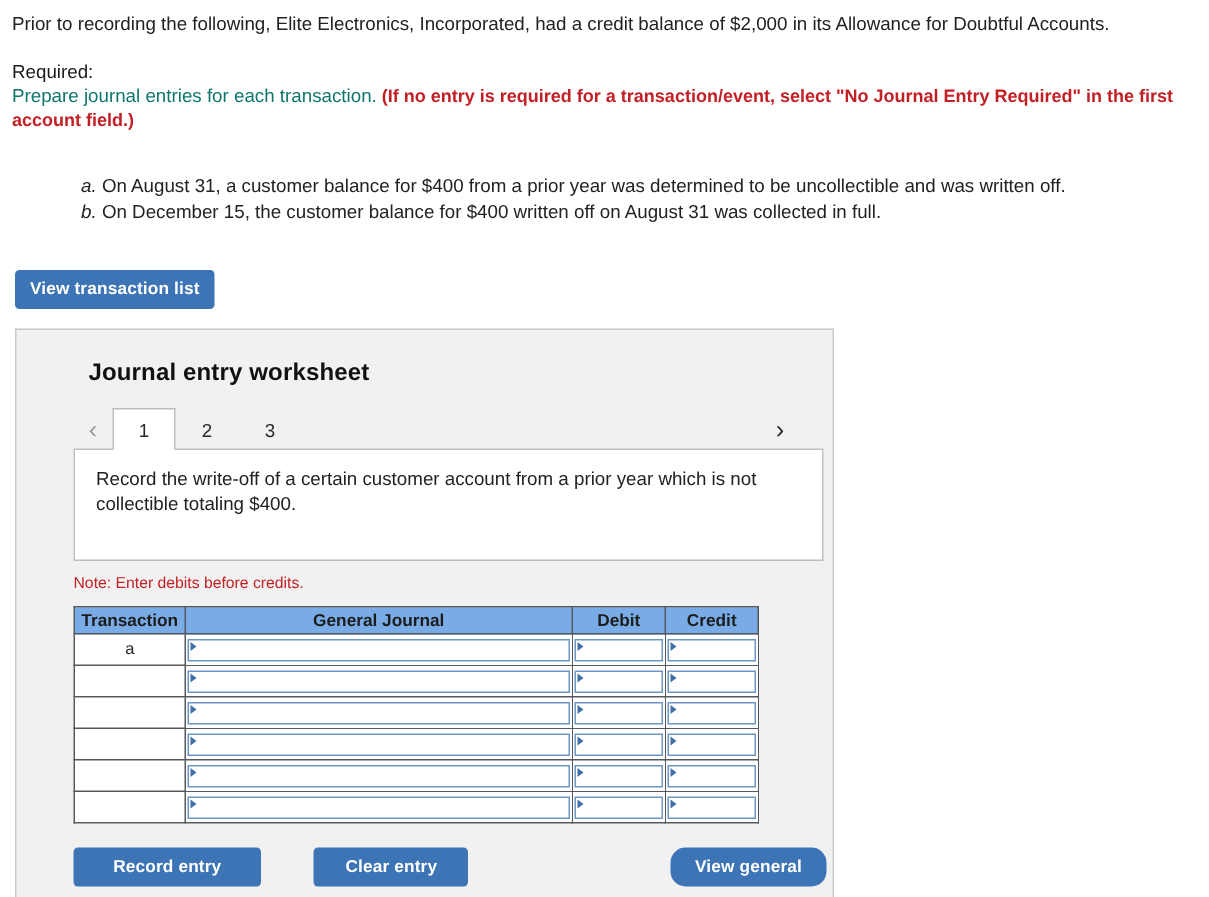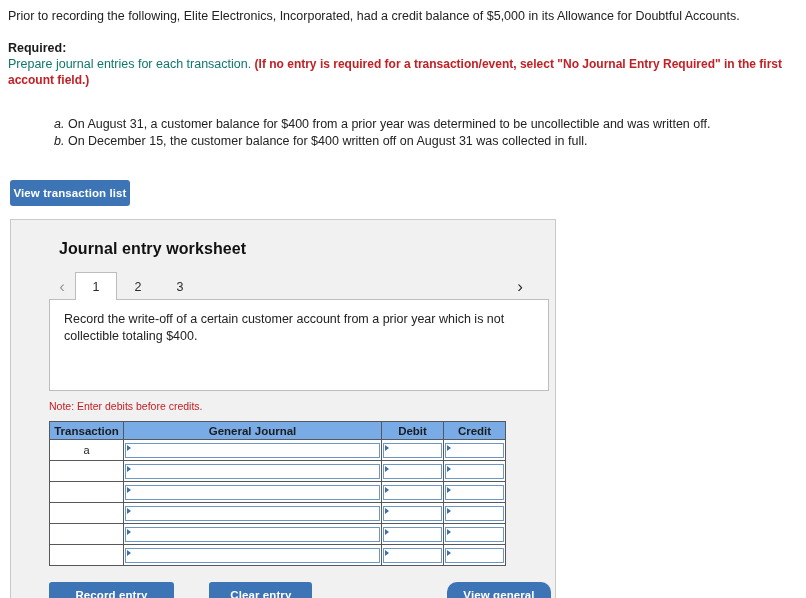--- a/index.html
+++ b/index.html
@@ -24,21 +24,21 @@
     font-size: 12.5px;
     color: #222;
     line-height: 16px;
     padding-top: 2px;
   }
   .required-block {
     margin-top: 16px;
     line-height: 16px;
   }
   .required-label {
-    font-weight: bold;
+    font-weight: normal;
     font-size: 12.5px;
     color: #1a1a1a;
   }
   .required-text {
     font-size: 12.5px;
     color: #0f766e;
   }
   .red-bold {
     color: #c32025;
     font-weight: bold;
@@ -66,21 +66,21 @@
     text-align: center;
     border: none;
     border-radius: 3px;
     padding: 0;
     line-height: 26px;
     height: 26px;
     cursor: pointer;
     letter-spacing: 0.1px;
   }
   .view-txn-list {
-    width: 120px;
+    width: 133px;
     margin: 30px 0 0 10px;
   }
 
   
   .panel {
     margin: 13px 0 0 10px;
     width: 546px;
     background: #f1f1f1;
     border: 1px solid #c9c9c9;
     box-sizing: border-box;
@@ -139,21 +139,21 @@
     border-color: #bdbdbd;
     z-index: 3;
   }
 
   
   .instr-box {
     background: #ffffff;
     border: 1px solid #bdbdbd;
     box-sizing: border-box;
     width: 500px;
-    height: 92px;
+    height: 75px;
     margin-top: -1px;
     padding: 11px 14px;
     position: relative;
     z-index: 1;
   }
   .instr-text {
     font-size: 12.5px;
     color: #222;
     line-height: 17px;
   }
@@ -232,21 +232,21 @@
   .btn-record { width: 125px; }
   .btn-clear  { width: 103px; margin-left: 32px; }
   .btn-viewgj { width: 104px; position: absolute; right: 0; top: 0; border-radius: 10px; }
 </style>
 </head>
 <body>
 
 
 
 <div class="problem">
-  <div class="intro-line">Prior to recording the following, Elite Electronics, Incorporated, had a credit balance of $5,000 in its Allowance for Doubtful Accounts.</div>
+  <div class="intro-line">Prior to recording the following, Elite Electronics, Incorporated, had a credit balance of $2,000 in its Allowance for Doubtful Accounts.</div>
 
   <div class="required-block">
     <div class="required-label">Required:</div>
     <div>
       <span class="required-text">Prepare journal entries for each transaction.</span>
       <span class="red-bold">(If no entry is required for a transaction/event, select "No Journal Entry Required" in the first account field.)</span>
     </div>
   </div>
 
   <div class="transactions">

